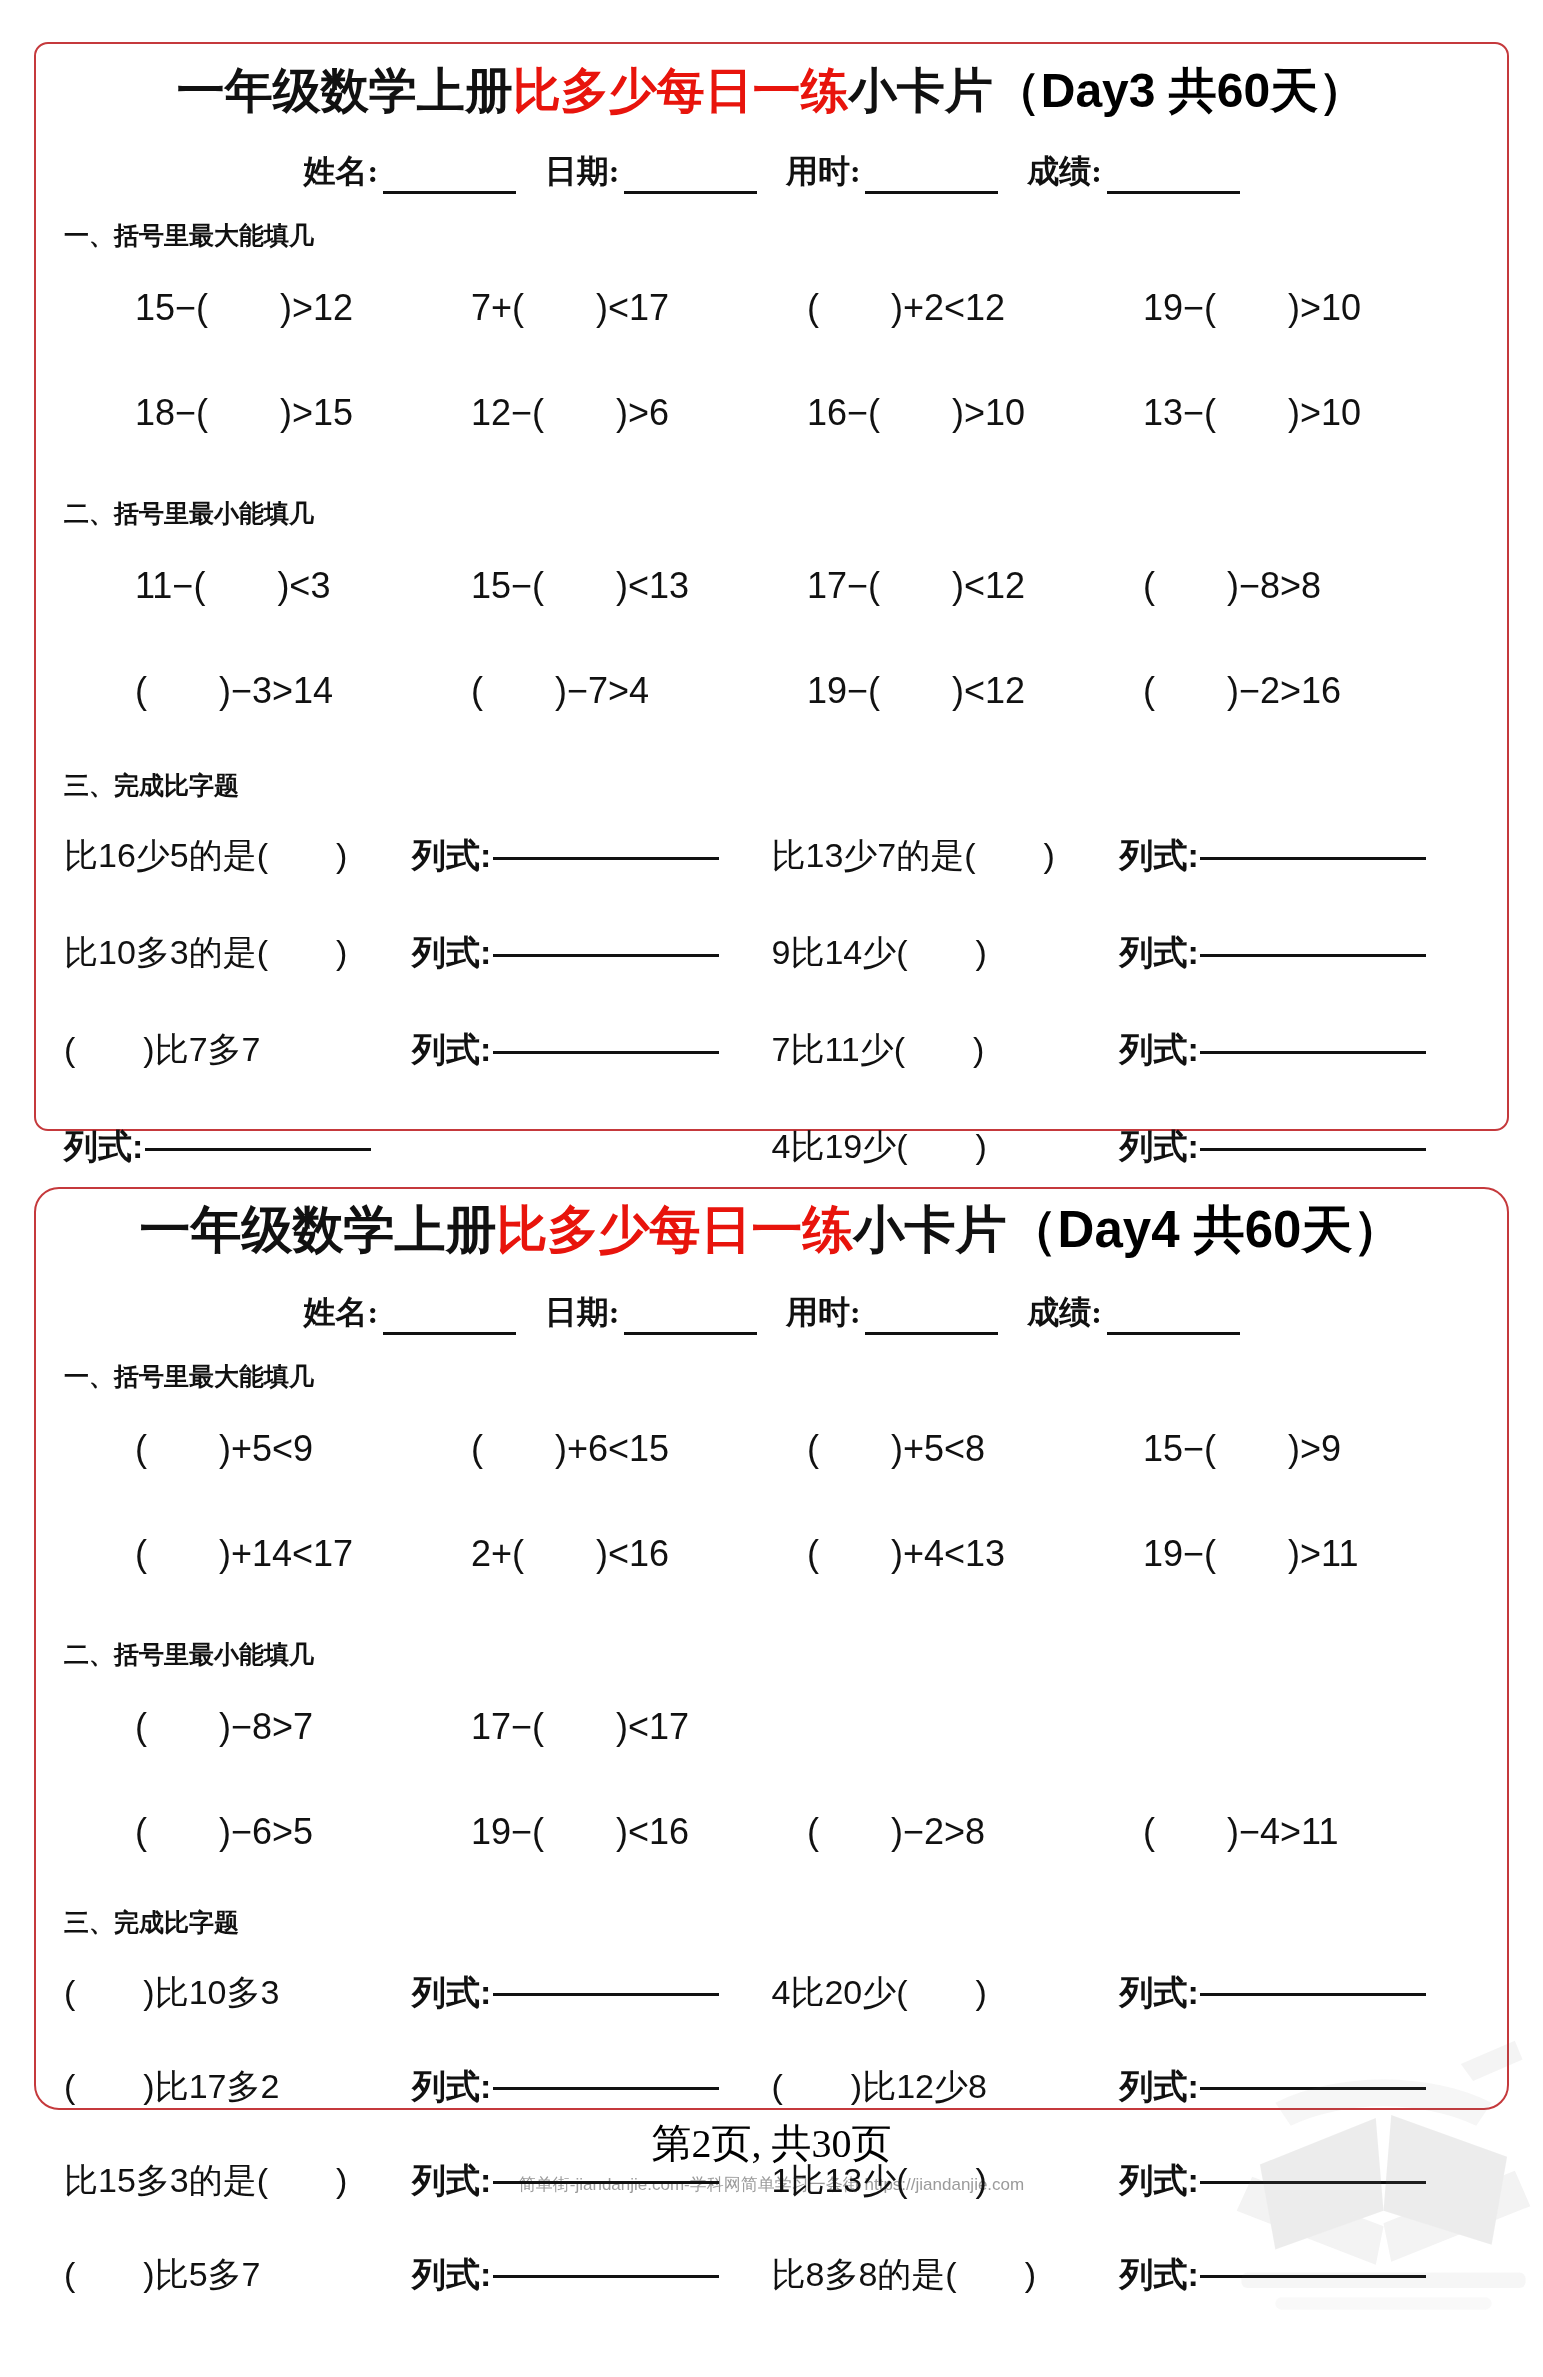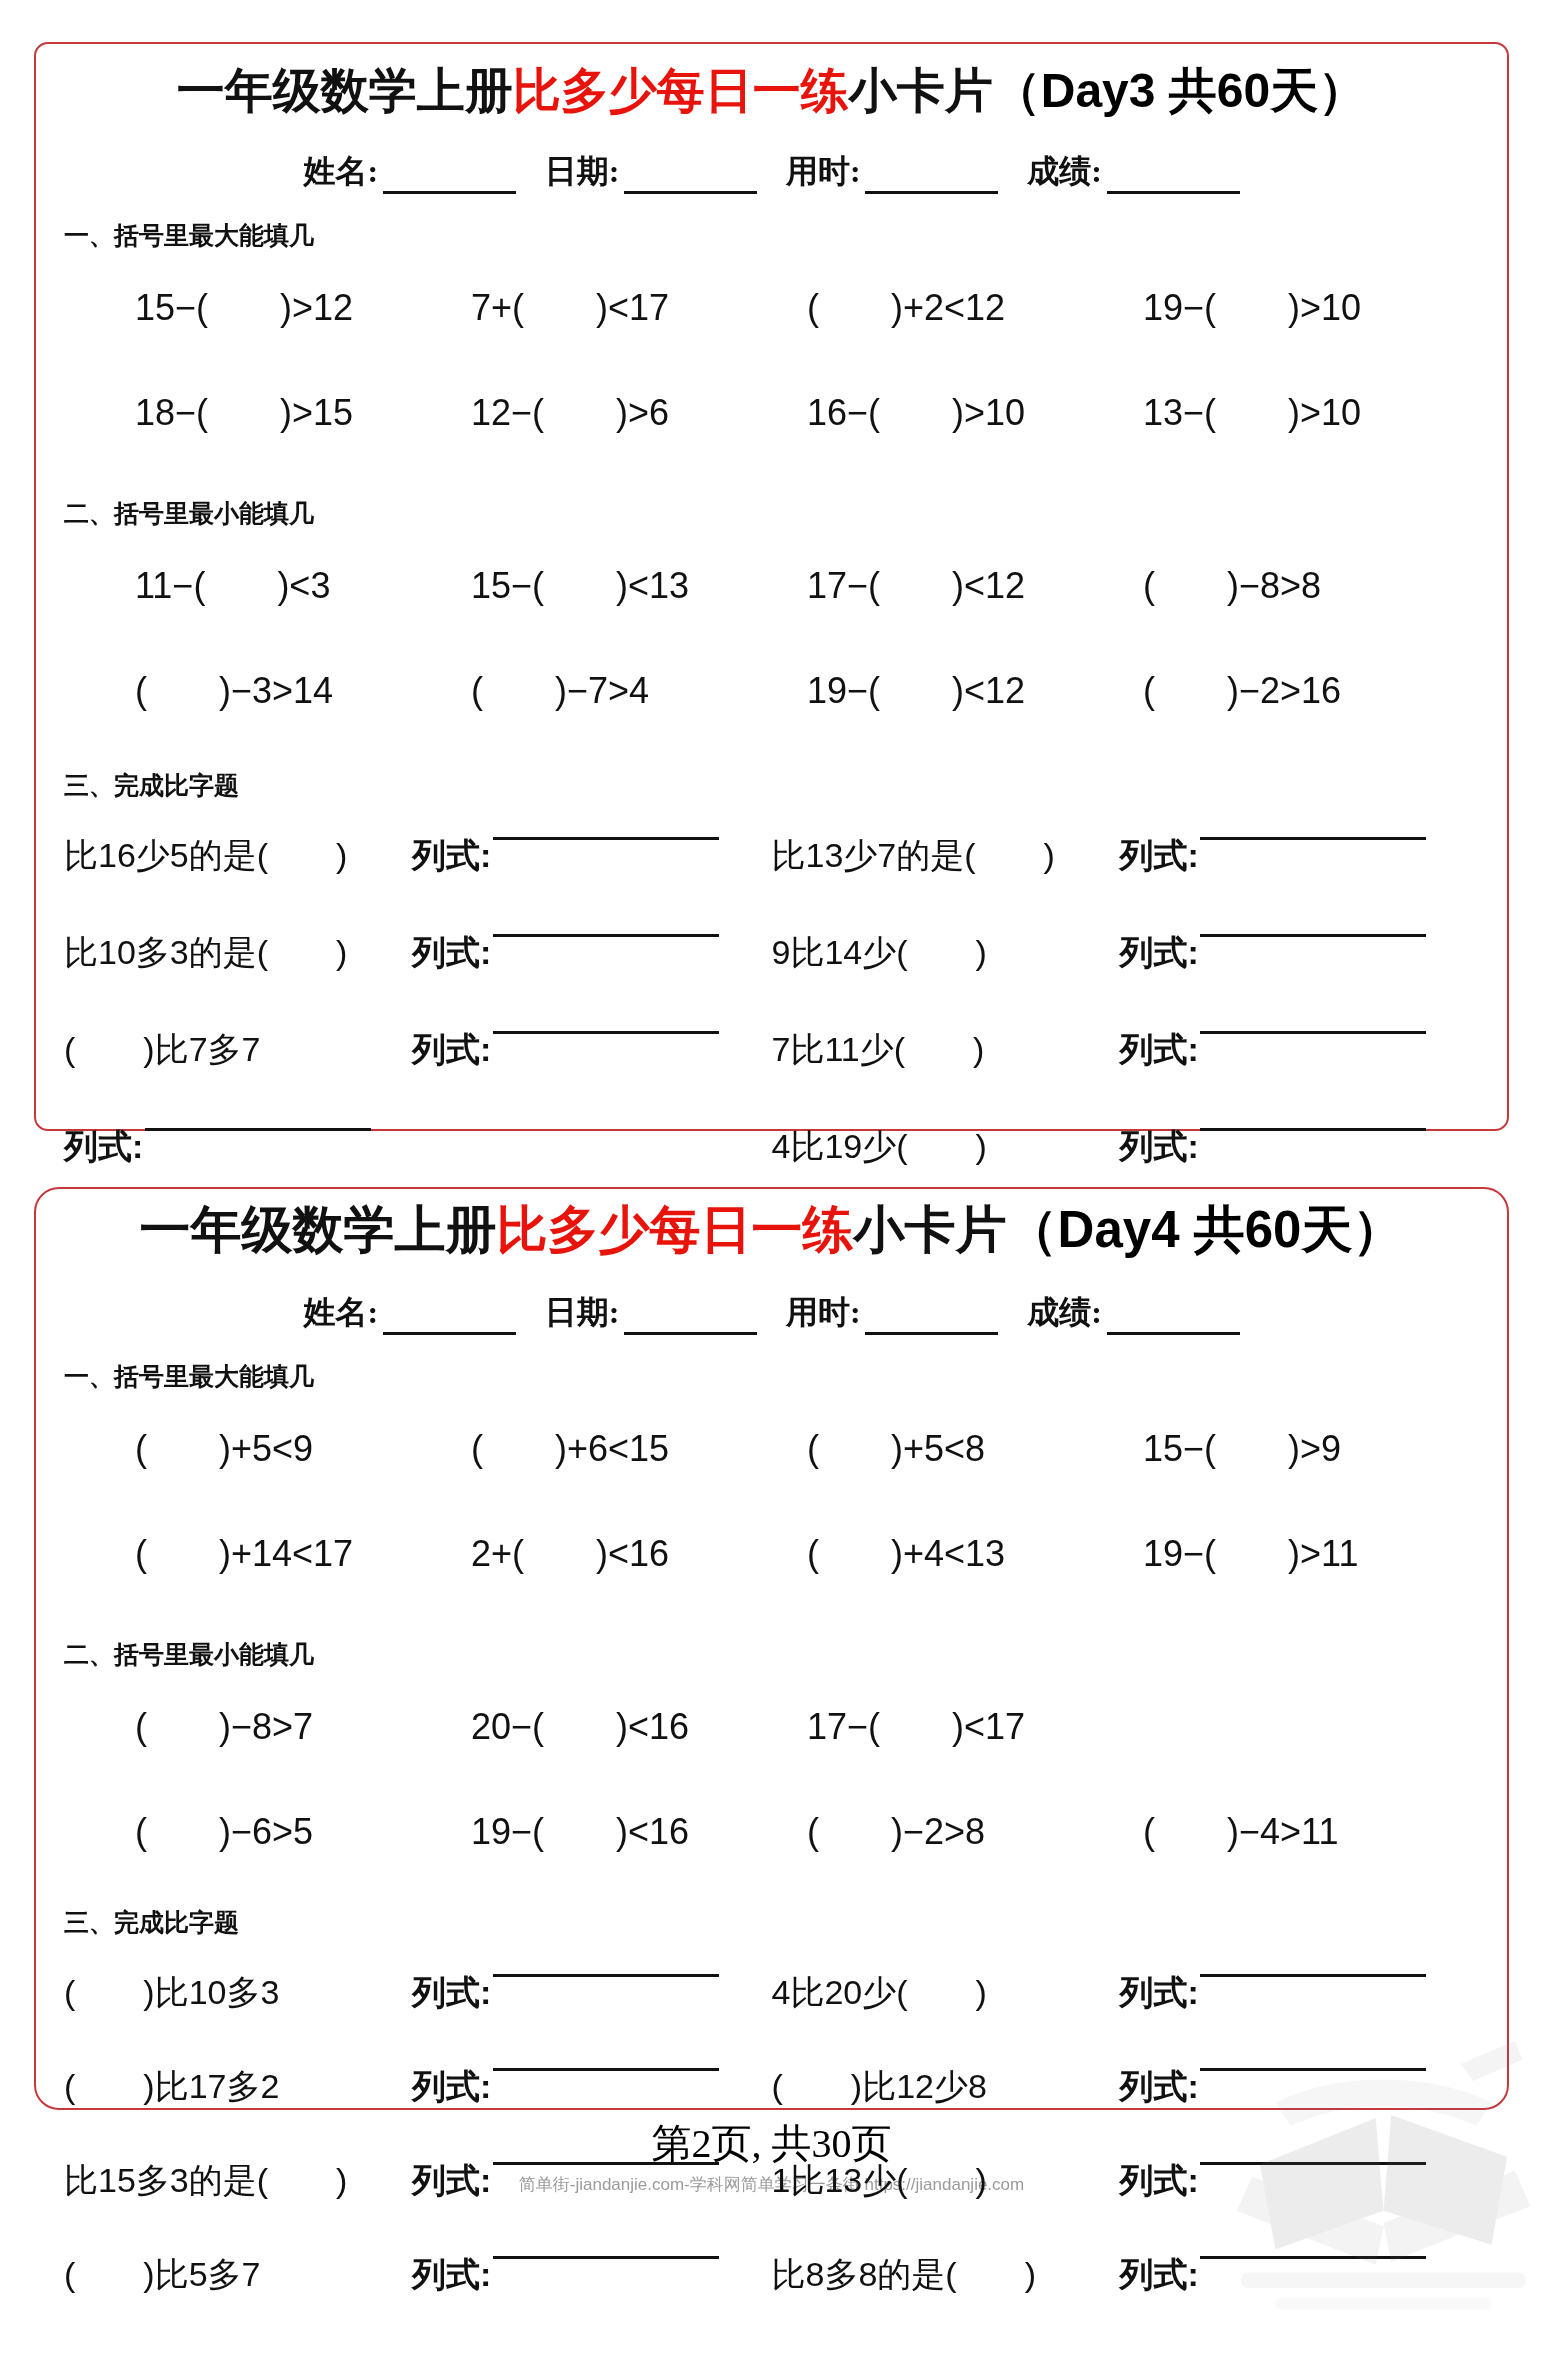--- a/index.html
+++ b/index.html
@@ -31,21 +31,21 @@
   .pgrid{
     display:grid;grid-template-columns:repeat(4,1fr);
     padding-left:71px;font-size:36px;margin-top:32px;white-space:nowrap;
   }
   .pgrid.second{margin-top:56px;}
   .cgrid{
     display:grid;grid-template-columns:1fr 1fr;
     row-gap:51px;font-size:34px;margin-top:31px;white-space:nowrap;
   }
   .card-day4 .cgrid{row-gap:48px;}
-  .citem{display:flex;align-items:flex-start;}
+  .citem{display:flex;align-items:center;}
   .ctext{width:348px;flex:none;}
   .lieshi{white-space:nowrap;font-weight:bold;}
   .lblank{display:inline-block;width:226px;height:4.6px;border-bottom:3.1px solid #111;margin-left:1.5px;}
   .page-num{
     text-align:center;font-family:"Liberation Serif","DejaVu Serif",serif;
     font-size:40px;margin-top:6.2px;color:#000;
   }
   .wm-credit{
     text-align:center;color:#9b9b9b;font-size:17px;margin-top:1.5px;
     font-family:"Liberation Sans","DejaVu Sans",sans-serif;
@@ -188,21 +188,20 @@
   <div class="pgrid second">
     <span>(　　)+14&lt;17</span>
     <span>2+(　　)&lt;16</span>
     <span>(　　)+4&lt;13</span>
     <span>19−(　　)&gt;11</span>
   </div>
 
   <div class="sec-h" style="margin-top:59px;">二、括号里最小能填几</div>
   <div class="pgrid">
     <span>(　　)−8&gt;7</span>
-    <span>20−(　　)&lt;16</span>
     <span>17−(　　)&lt;17</span>
   </div>
   <div class="pgrid second">
     <span>(　　)−6&gt;5</span>
     <span>19−(　　)&lt;16</span>
     <span>(　　)−2&gt;8</span>
     <span>(　　)−4&gt;11</span>
   </div>
 
   <div class="sec-h" style="margin-top:49px;">三、完成比字题</div>

